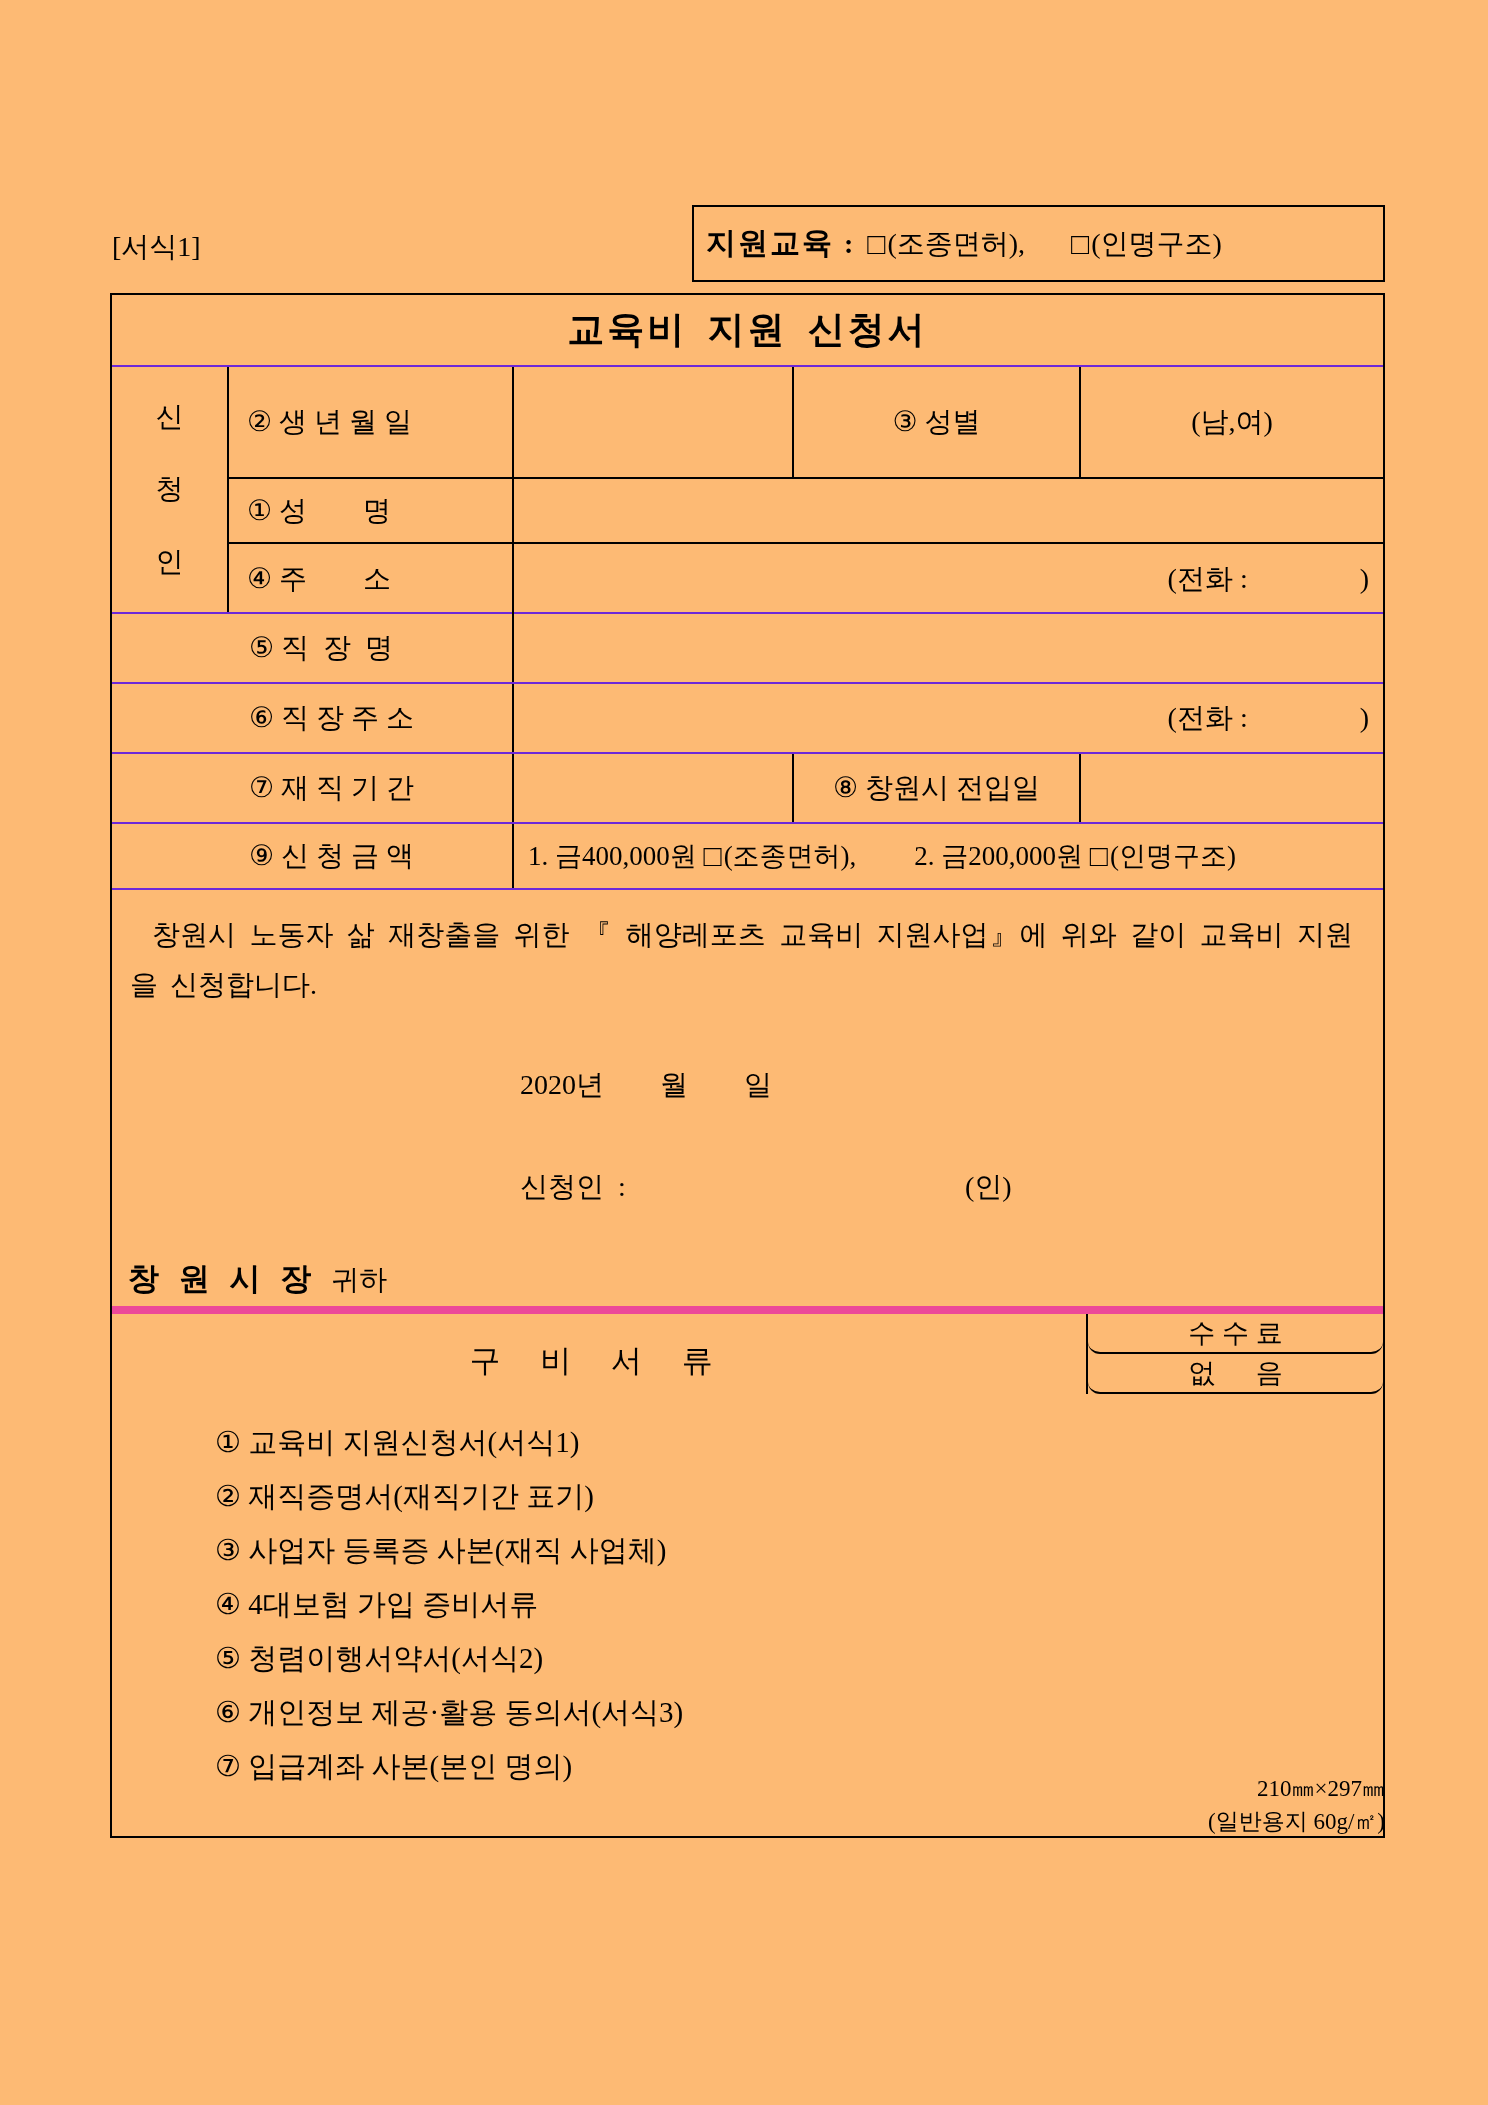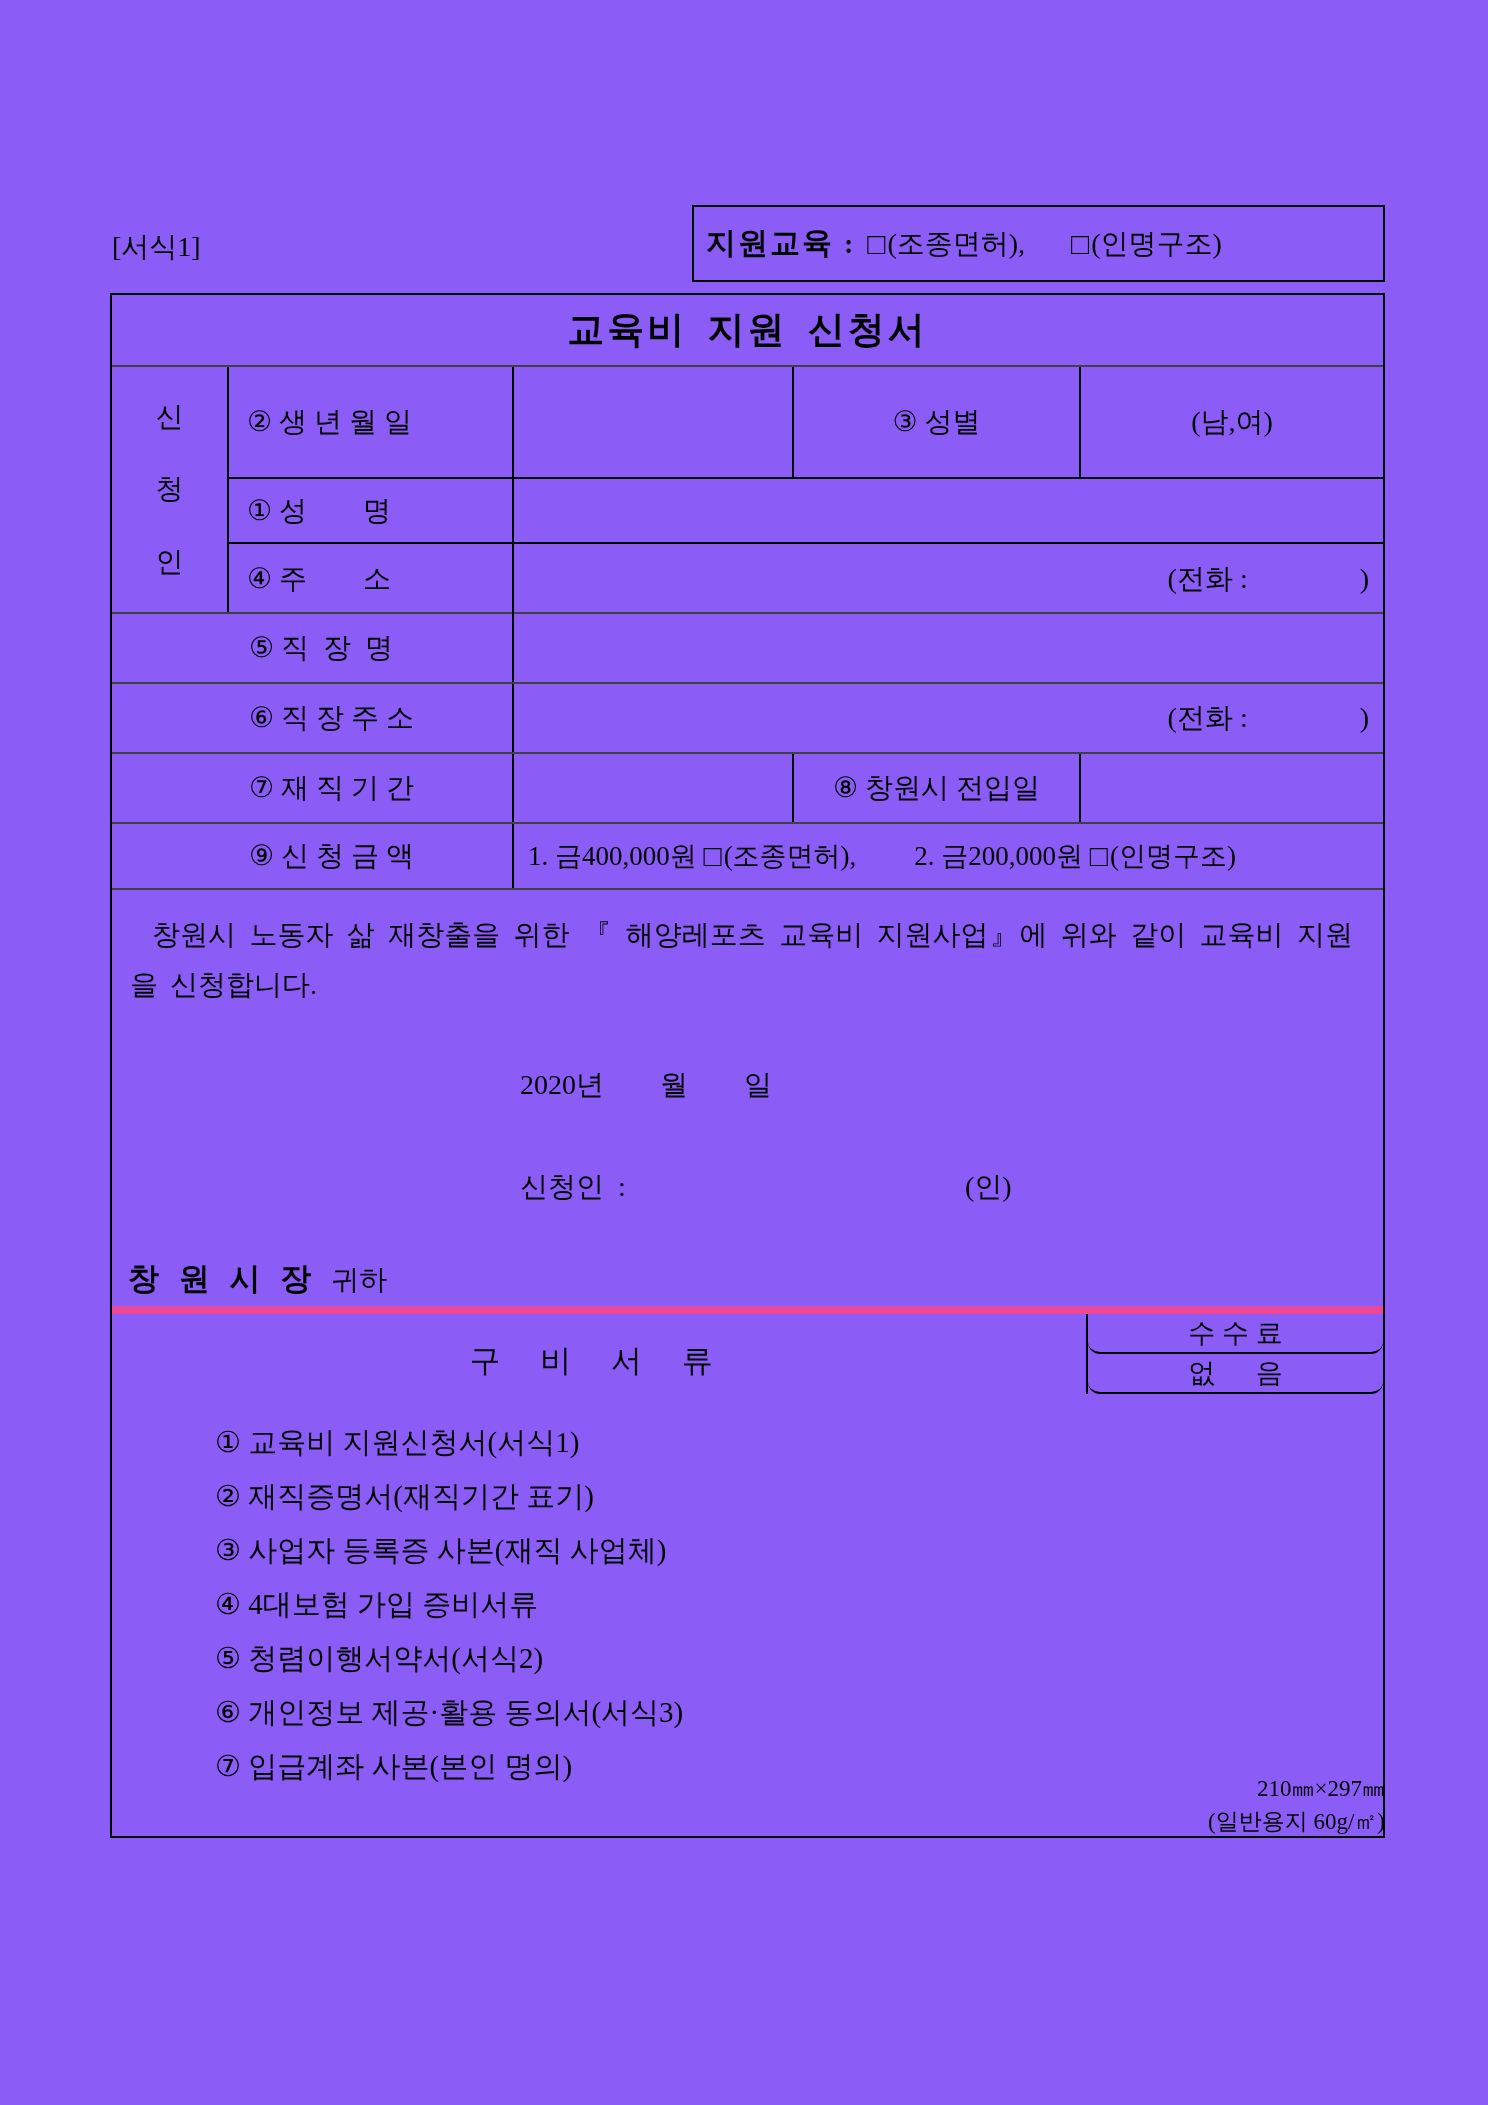--- a/index.html
+++ b/index.html
@@ -1,19 +1,19 @@
 <!DOCTYPE html>
 <html><head>
 <meta charset="utf-8">
 <style>
   html,body{margin:0;padding:0;background:#ffffff;}
   .page{
     position:relative;
     width:1488px;height:2105px;
-    background:#8b5cf6;
+    background:#fdba74;
     font-family:"Liberation Serif","DejaVu Serif","DejaVu Sans",serif;
     color:#000;
     overflow:hidden;
   }
   .pre{white-space:pre;}
   
   .form-tag{position:absolute;left:112px;top:228px;font-size:28px;}
   .support-box{
     position:absolute;left:692px;top:205px;width:693px;height:77px;
     border:2px solid #000;box-sizing:border-box;
@@ -23,21 +23,21 @@
   .sb-colon{font-weight:bold;margin:0 14px 0 10px;}
   .sb-opt{display:inline-flex;align-items:center;}
   .sb-opt + .sb-opt{margin-left:46px;}
   .cb{font-size:30px;line-height:1;margin-right:2px;}
   
   .tbl{
     position:absolute;left:110px;top:293px;width:1275px;height:1545px;
     border:2px solid #000;box-sizing:border-box;
     display:flex;flex-direction:column;font-size:28px;
   }
-  .row{display:flex;box-sizing:border-box;border-bottom:2px solid #404040;flex:none;}
+  .row{display:flex;box-sizing:border-box;border-bottom:2px solid #6d28d9;flex:none;}
   .row:last-child{border-bottom:none;}
   .cell{box-sizing:border-box;border-right:2px solid #000;display:flex;align-items:center;}
   .cell.last{border-right:none;}
   .title-row{height:72px;align-items:center;justify-content:center;}
   .title-row span{font-weight:bold;font-size:37px;letter-spacing:3px;word-spacing:8px;}
   .applicant-block{height:247px;}
   .colA{width:117px;flex-direction:column;justify-content:space-around;align-items:center;padding:14px 0;}
   .colA span{font-size:28px;}
   .sub{flex:1;display:flex;flex-direction:column;}
   .subrow{display:flex;box-sizing:border-box;border-bottom:2px solid #000;flex:none;}

